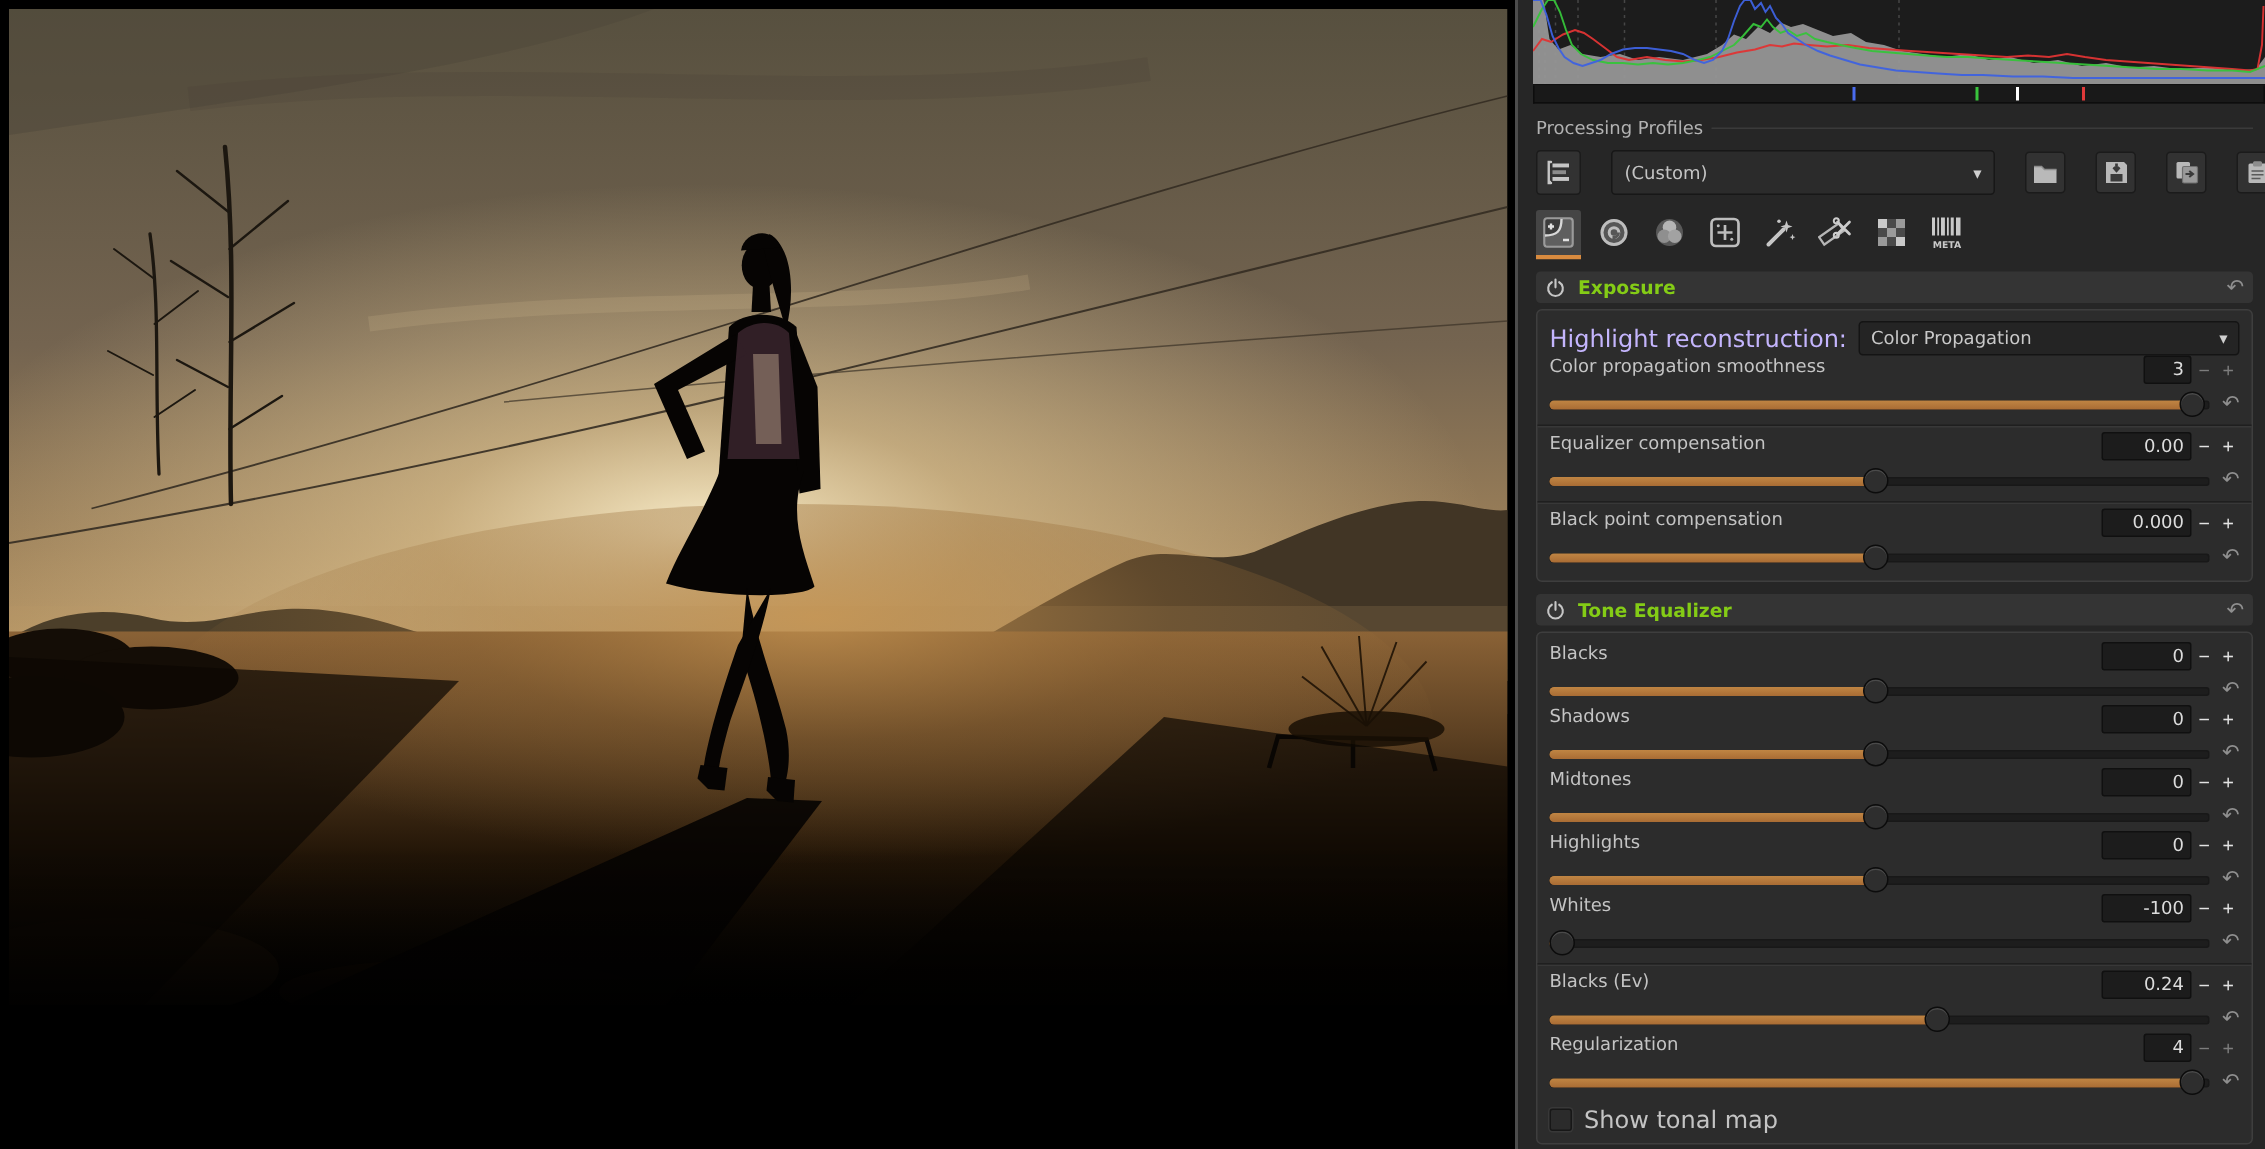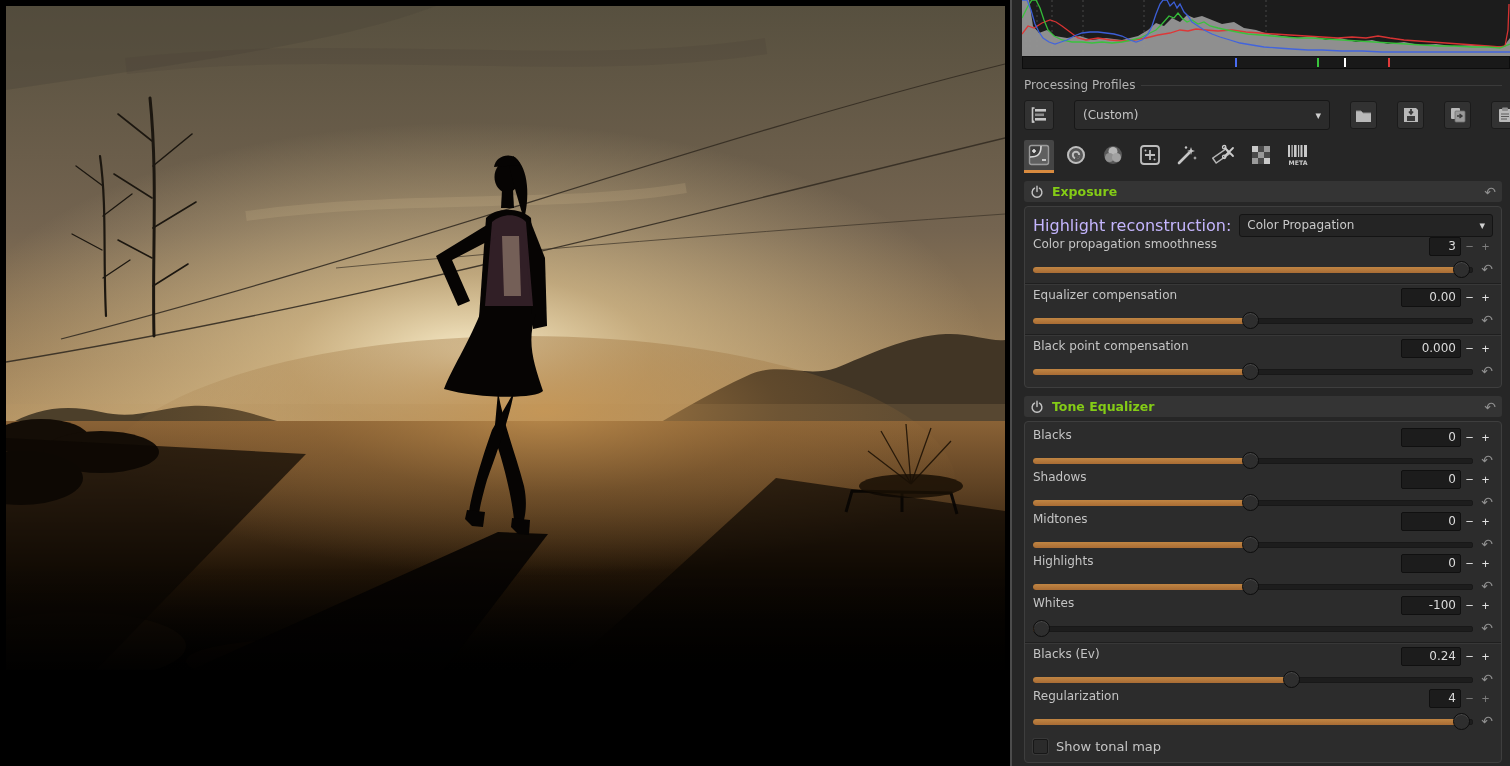--- a/index.html
+++ b/index.html
@@ -76,21 +76,21 @@
   .track::before{content:"";position:absolute;left:0;right:0;top:6px;height:4px;background:#1d1d1d;
     border:1px solid #181818;border-radius:2px;}
   .fill{position:absolute;left:0;top:6px;height:6px;background:linear-gradient(#c08543,#a96c34);border-radius:3px;}
   .knob{position:absolute;top:0;width:15px;height:15px;background:#2e2e2e;border:1.5px solid #0c0c0c;
     border-radius:50%;box-shadow:inset 0 1px 0 #4a4a4a;}
 
   
   .cbrow{display:flex;align-items:center;gap:8px;margin-top:5px;height:20px;}
   .cb{width:13px;height:13px;background:#2b2b2b;border:1px solid #171717;border-radius:2px;
     box-shadow:0 0 0 1px #383838;cursor:pointer;}
-  .cbrow .lbl{font-size:13px;color:#c4c4c4;}
+  .cbrow .lbl{font-size:16px;color:#c4c4c4;}
 
   svg .ic{fill:none;stroke:#c6c6c6;stroke-width:1.6;stroke-linecap:round;}
 </style>
 </head>
 <body>
 
 <div class="screen">
 
   <div class="photo-area">
     <svg width="999" height="664" viewBox="0 0 999 664">

